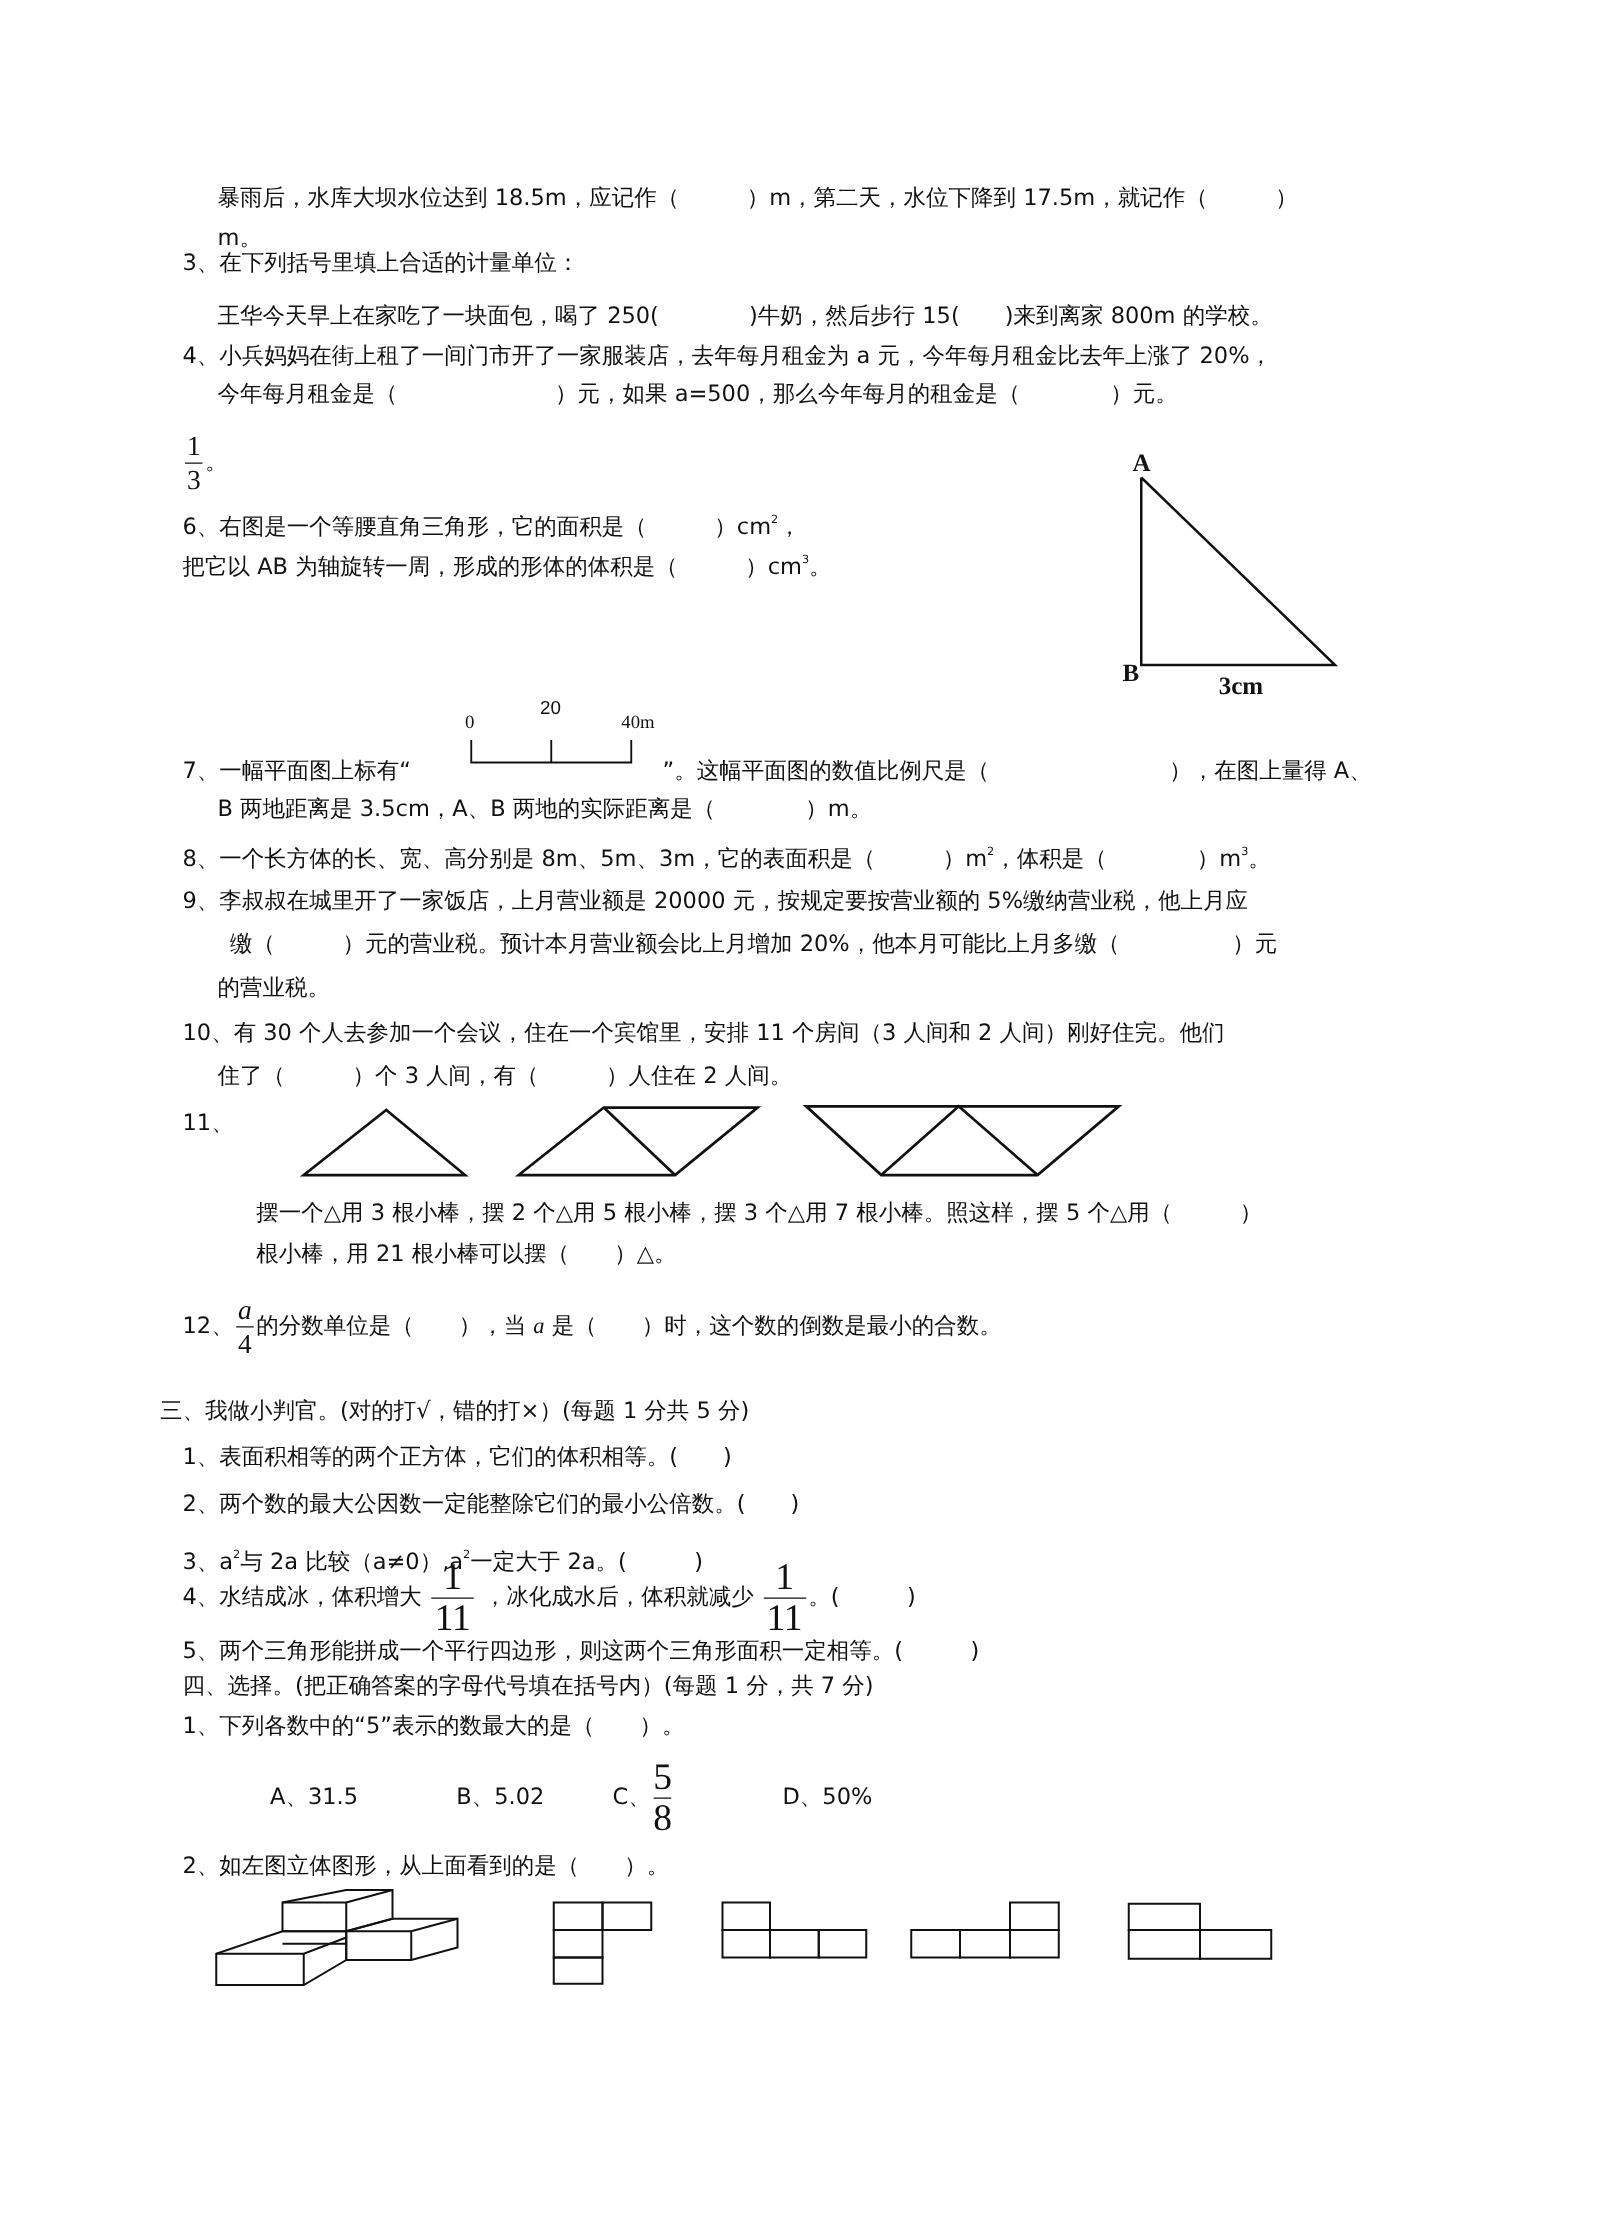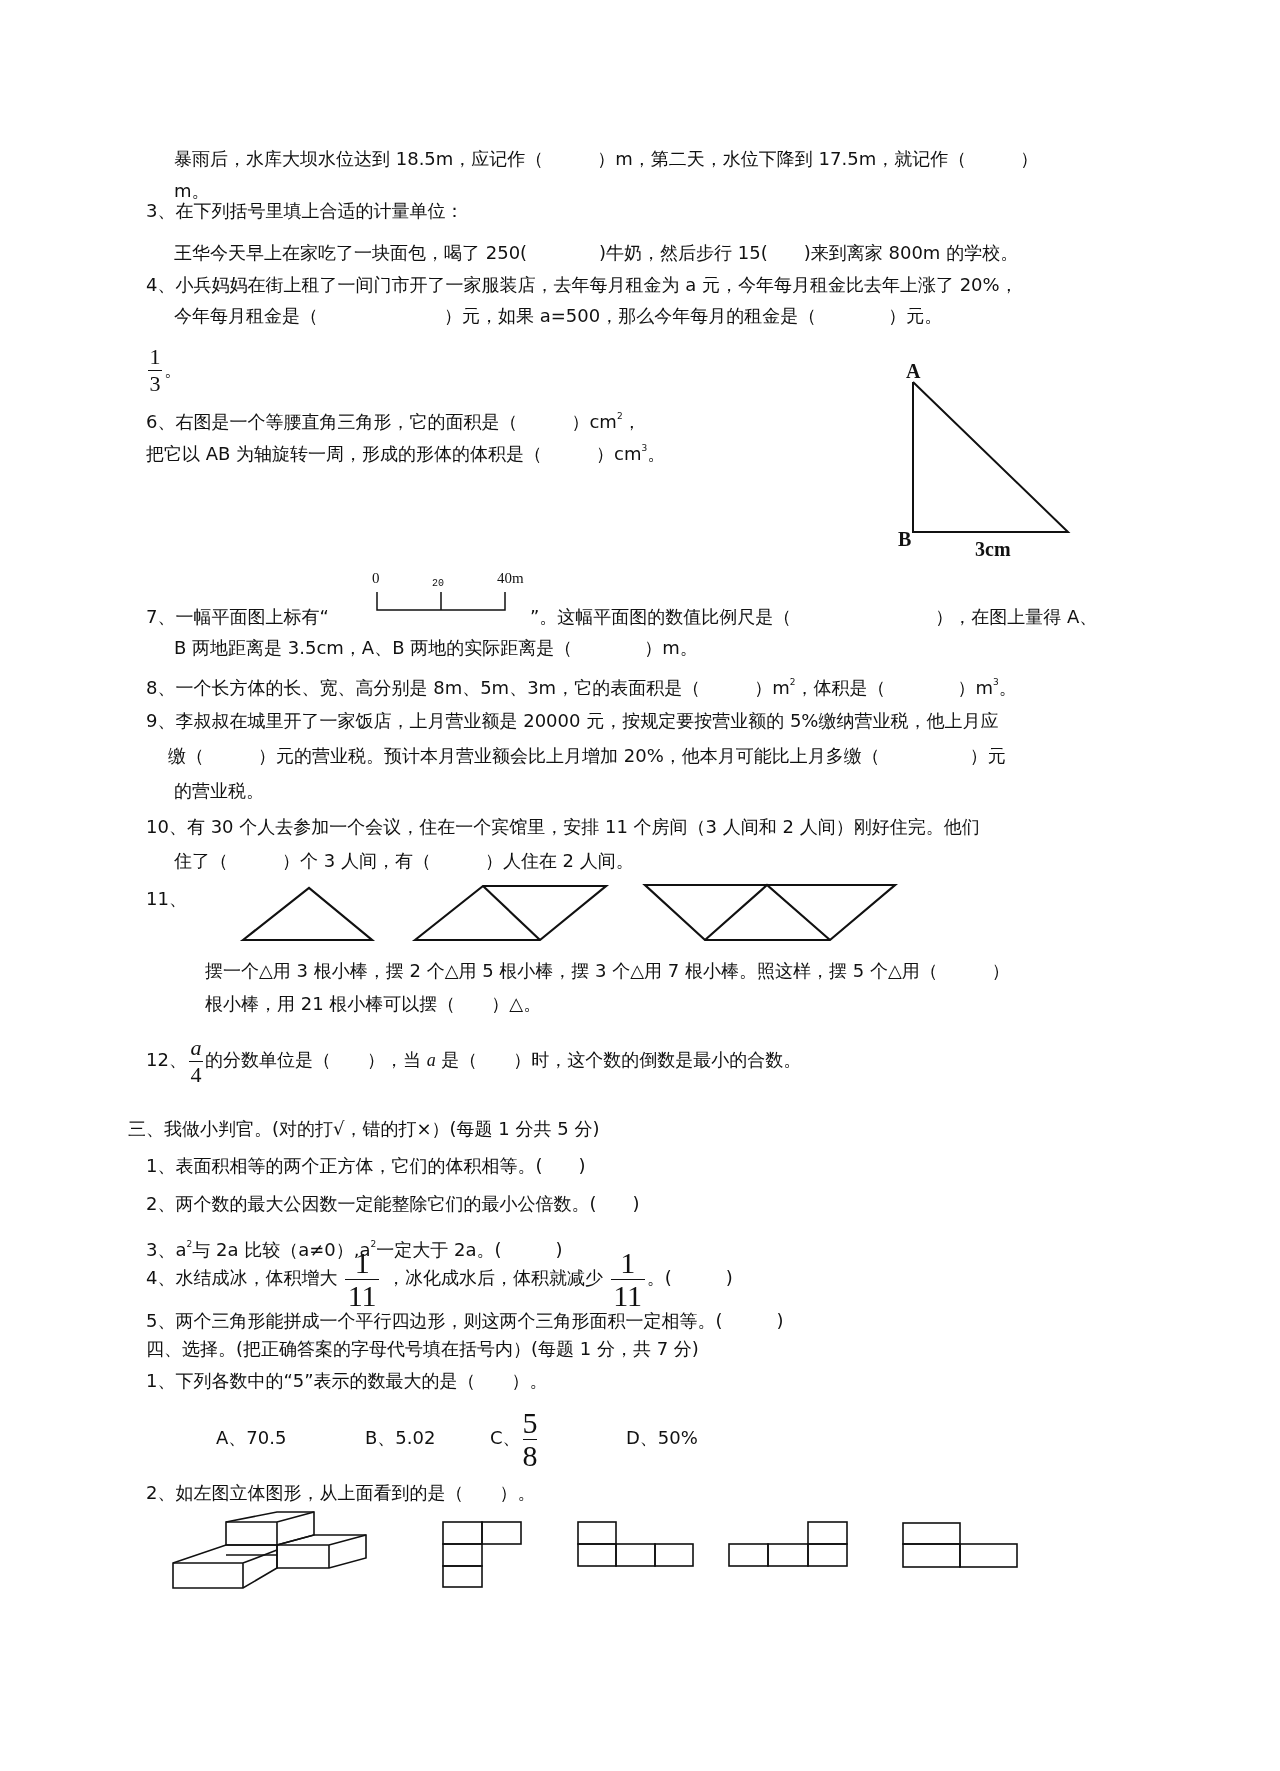--- a/index.html
+++ b/index.html
@@ -47,33 +47,33 @@
   <polyline points="913,382 913,532 1068,532 913,382" fill="none" stroke="#111" stroke-width="2"></polyline>
 </svg>
 <span class="lbl" style="left:906px;top:360px">A</span>
 <span class="lbl" style="left:898px;top:528px">B</span>
 <span class="lbl" style="left:975px;top:538px">3cm</span>
 
 <svg style="left:0;top:0" width="1280" height="1771">
   <path d="M377,592 L377,610 L505,610 L505,592 M441,592 L441,610" fill="none" stroke="#111" stroke-width="1.5"></path>
 </svg>
 <span style="position:absolute;left:372px;top:570px;font-family:'Liberation Serif',serif;font-size:15px">0</span>
-<span style="position:absolute;left:432px;top:578px;font-family:Liberation Mono, monospace;font-size:10px">20</span>
+<span style="position:absolute;left:432px;top:558px;font-family:Liberation Sans, sans-serif;font-size:15px">20</span>
 <span style="position:absolute;left:497px;top:570px;font-family:'Liberation Serif',serif;font-size:15px">40m</span>
 
 <div class="ln" style="left:146px;top:606px">7、一幅平面图上标有“</div>
 <div class="ln" style="left:530px;top:606px">”。这幅平面图的数值比例尺是（　　　　　　　　），在图上量得 A、</div>
 <div class="ln" style="left:174px;top:637px">B 两地距离是 3.5cm，A、B 两地的实际距离是（　　　　）m。</div>
 
 <div class="ln" style="left:146px;top:671px">
   <span>8、一个长方体的长、宽、高分别是 8m、5m、3m，它的表面积是（　　　）m</span><sup>2</sup><span>，体积是（　　　　）m</span><sup>3</sup><span>。</span>
 </div>
 
 <div class="ln" style="left:146px;top:710px">9、李叔叔在城里开了一家饭店，上月营业额是 20000 元，按规定要按营业额的 5%缴纳营业税，他上月应</div>
-<div class="ln" style="left:168px;top:745px">缴（　　　）元的营业税。预计本月营业额会比上月增加  20%，他本月可能比上月多缴（　　　　　）元</div>
+<div class="ln" style="left:184px;top:745px">缴（　　　）元的营业税。预计本月营业额会比上月增加  20%，他本月可能比上月多缴（　　　　　）元</div>
 <div class="ln" style="left:174px;top:780px">的营业税。</div>
 
 <div class="ln" style="left:146px;top:816px">10、有 30 个人去参加一个会议，住在一个宾馆里，安排 11 个房间（3 人间和 2 人间）刚好住完。他们</div>
 <div class="ln" style="left:174px;top:850px">住了（　　　）个 3 人间，有（　　　）人住在 2 人间。</div>
 
 <div class="ln" style="left:146px;top:888px">11、</div>
 <svg style="left:0;top:0" width="1280" height="1771">
   <polygon points="243,940 309,888 372,940" fill="none" stroke="#111" stroke-width="2.2"></polygon>
   <polygon points="415,940 483,886 606,886 540,940" fill="none" stroke="#111" stroke-width="2.2"></polygon>
   <line x1="483" y1="886" x2="540" y2="940" stroke="#111" stroke-width="2.2"></line>
@@ -109,21 +109,21 @@
       <span>1</span>
       <span class="bar"></span>
       <span>11</span>
     </span><span>。(　　　)</span>
 </div>
 <div class="ln" style="left:146px;top:1310px">5、两个三角形能拼成一个平行四边形，则这两个三角形面积一定相等。(　　　)</div>
 
 <div class="ln" style="left:146px;top:1338px">四、选择。(把正确答案的字母代号填在括号内）(每题 1 分，共 7 分)</div>
 <div class="ln" style="left:146px;top:1370px">1、下列各数中的“5”表示的数最大的是（　　）。</div>
 
-<div class="ln" style="left:216px;top:1427px">A、70.5</div>
+<div class="ln" style="left:216px;top:1427px">A、31.5</div>
 <div class="ln" style="left:365px;top:1427px">B、5.02</div>
 <div class="ln" style="left:490px;top:1403px;line-height:70px">
   <span>C、</span><span class="frac big">
       <span>5</span>
       <span class="bar" style="width:14px"></span>
       <span>8</span>
     </span>
 </div>
 <div class="ln" style="left:626px;top:1427px">D、50%</div>
 

